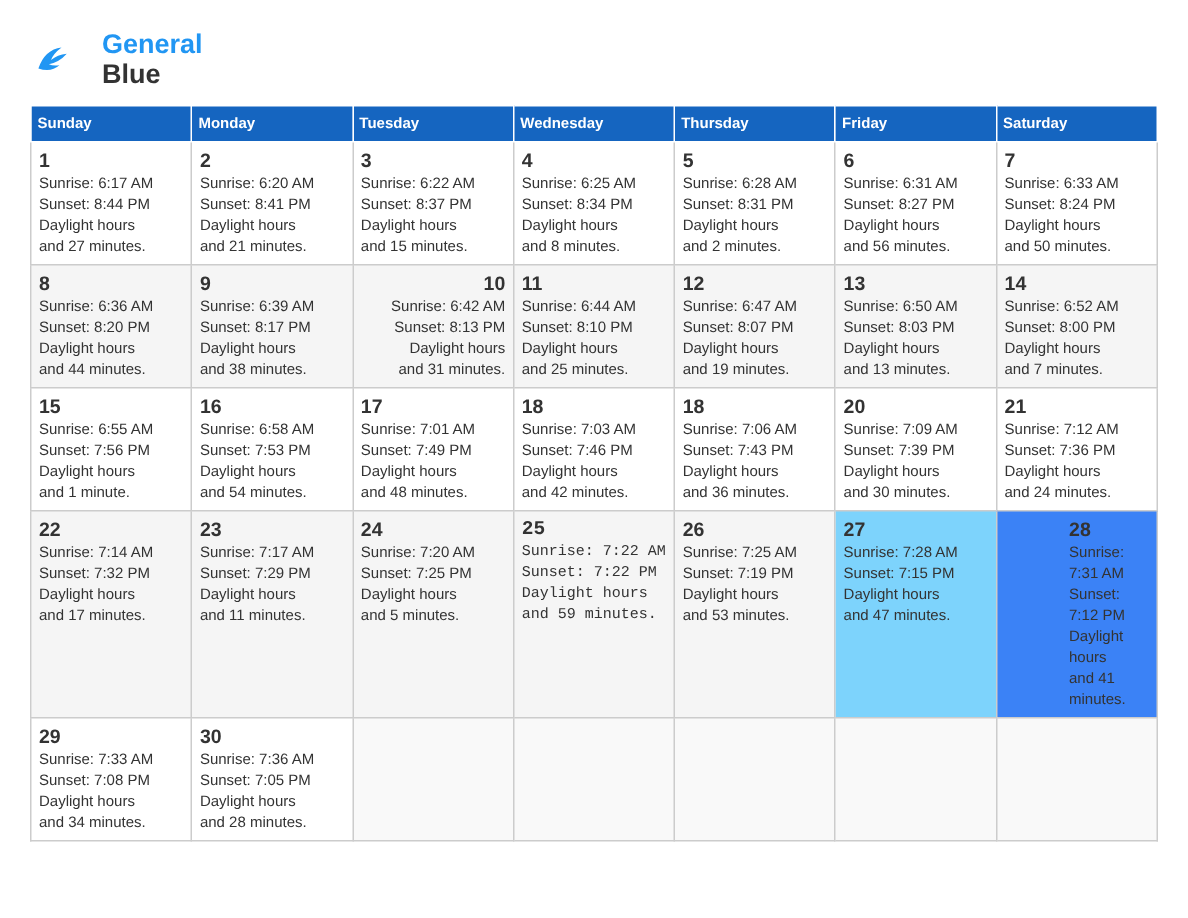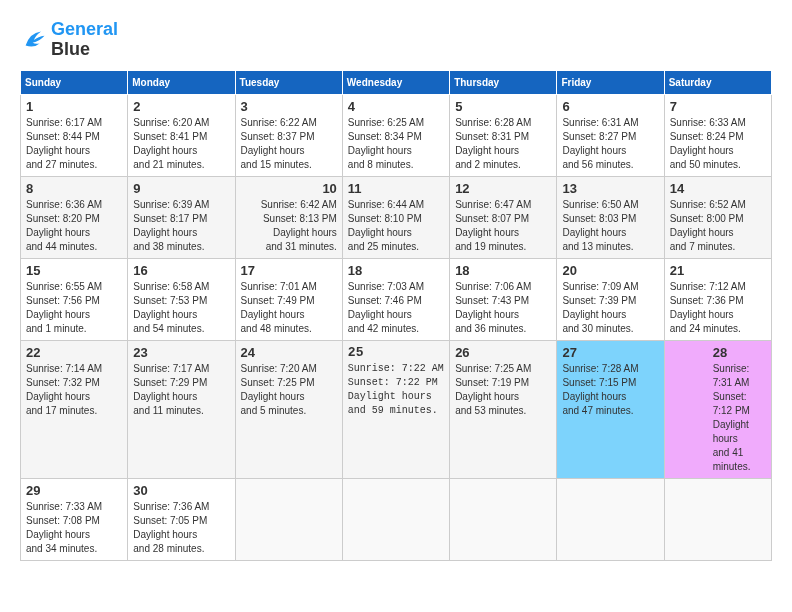--- a/index.html
+++ b/index.html
@@ -12,21 +12,21 @@
     }
     .header {
       display: flex;
       justify-content: space-between;
       align-items: flex-start;
       margin-bottom: 10px;
     }
     .logo {
       display: flex;
       align-items: center;
-      gap: 3px;
+      gap: 20px;
     }
     .logo-text {
       font-size: 18px;
       font-weight: bold;
       color: #333;
       line-height: 1.1;
     }
     .logo-text span { color: #2196F3; }
     .logo-bird {
       width: 28px;
@@ -221,21 +221,21 @@
           <div class="day-info">Sunrise: 7:22 AM<br>Sunset: 7:22 PM<br>Daylight hours<br>and 59 minutes.</div>
         </td>
         <td style="background: rgb(245, 245, 245);">
           <span class="day-num">26</span>
           <div class="day-info">Sunrise: 7:25 AM<br>Sunset: 7:19 PM<br>Daylight hours<br>and 53 minutes.</div>
         </td>
         <td style="background: #7dd3fc;">
           <span class="day-num">27</span>
           <div class="day-info">Sunrise: 7:28 AM<br>Sunset: 7:15 PM<br>Daylight hours<br>and 47 minutes.</div>
         </td>
-        <td style="background: #f0abfc; padding-left: 48px;">
+        <td style="background: #3b82f6; padding-left: 48px;">
           <span class="day-num">28</span>
           <div class="day-info">Sunrise: 7:31 AM<br>Sunset: 7:12 PM<br>Daylight hours<br>and 41 minutes.</div>
         </td>
       </tr>
       <tr>
         <td>
           <span class="day-num">29</span>
           <div class="day-info">Sunrise: 7:33 AM<br>Sunset: 7:08 PM<br>Daylight hours<br>and 34 minutes.</div>
         </td>
         <td>

